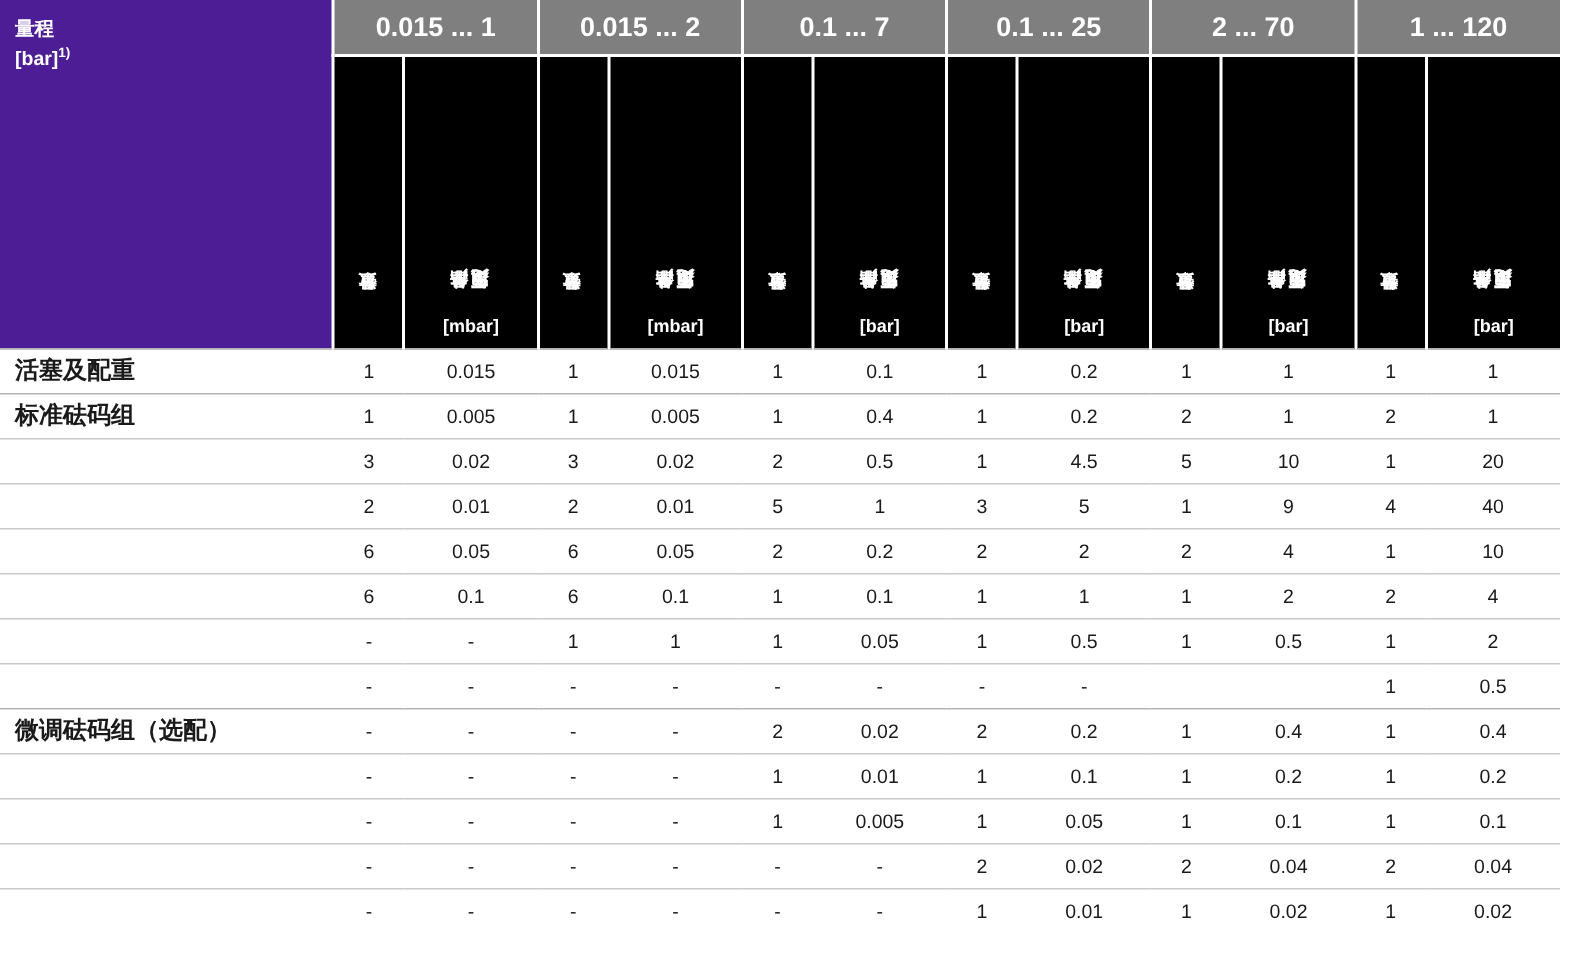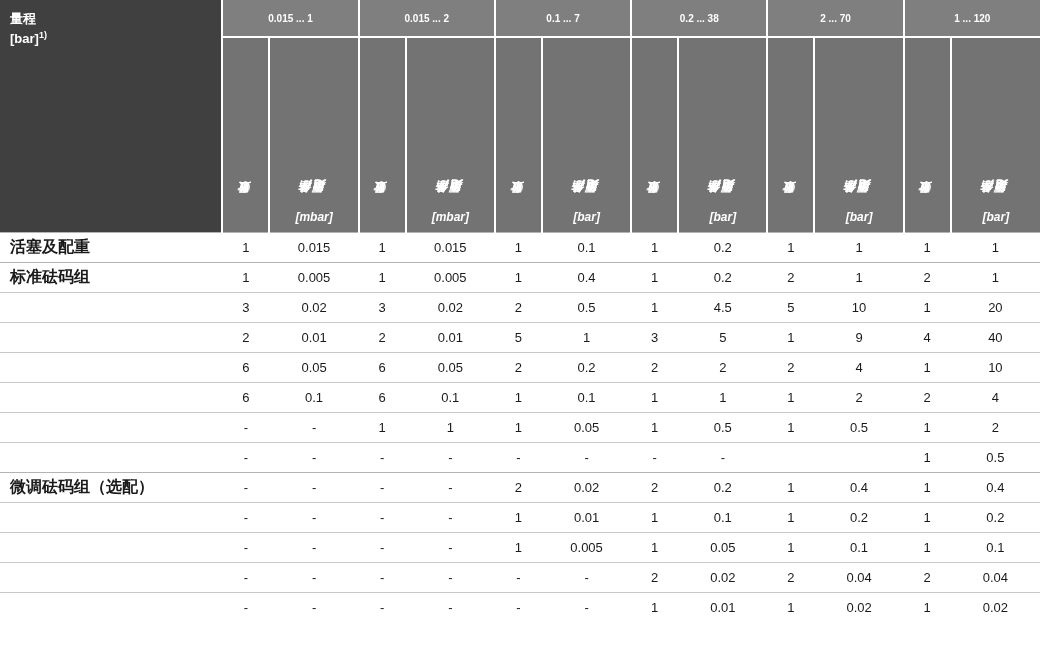--- a/index.html
+++ b/index.html
@@ -14,58 +14,57 @@
     overflow: hidden;
   }
   table.spec {
     border-collapse: collapse;
     width: 1040px;
     margin: 0;
     table-layout: fixed;
   }
   
   th.hdr-range-title {
-    background: #404040;
+    background: #4c1d95;
     color: #ffffff;
     vertical-align: top;
     text-align: left;
     padding: 10px 0 0 10px;
     font-size: 13px;
     font-weight: bold;
     line-height: 1.45;
     width: 222px;
     border-right: 2px solid #ffffff;
   }
   th.hdr-range-title sup {
     font-size: 9px;
     font-weight: bold;
   }
   th.hdr-group {
     background: #7f7f7f;
     color: #ffffff;
-    font-size: 10px;
+    font-size: 18px;
     font-weight: bold;
     text-align: center;
     height: 36px;
     padding: 0;
     border-bottom: 2px solid #ffffff;
     border-right: 2px solid #ffffff;
   }
   th.hdr-group.last { border-right: none; }
 
   th.hdr-sub {
-    background: #737373;
+    background: #000000;
     color: #ffffff;
     font-size: 12px;
     font-weight: bold;
     padding: 0 0 8px 0;
     vertical-align: bottom;
     height: 186px;
     border-right: 2px solid #ffffff;
-    font-style: italic;
   }
   th.hdr-sub.groupend { border-right: 2px solid #ffffff; }
   th.hdr-sub.last { border-right: none; }
 
   .vert-wrap {
     display: flex;
     flex-direction: column;
     align-items: center;
     justify-content: flex-end;
     height: 100%;
@@ -133,21 +132,21 @@
   </colgroup>
   <thead>
     <tr>
       <th class="hdr-range-title" rowspan="2">
         <div>量程</div>
         <div><span>[bar]</span><sup>1)</sup></div>
       </th>
       <th class="hdr-group" colspan="2">0.015 ... 1</th>
       <th class="hdr-group" colspan="2">0.015 ... 2</th>
       <th class="hdr-group" colspan="2">0.1 ... 7</th>
-      <th class="hdr-group" colspan="2">0.2 ... 38</th>
+      <th class="hdr-group" colspan="2">0.1 ... 25</th>
       <th class="hdr-group" colspan="2">2 ... 70</th>
       <th class="hdr-group last" colspan="2">1 ... 120</th>
     </tr>
     <tr>
 
       <th class="hdr-sub">
         <div class="vert-wrap">
           <div class="vert-text">数量</div>
           <div class="unit-text" style="visibility:hidden">[mbar]</div>
         </div>

